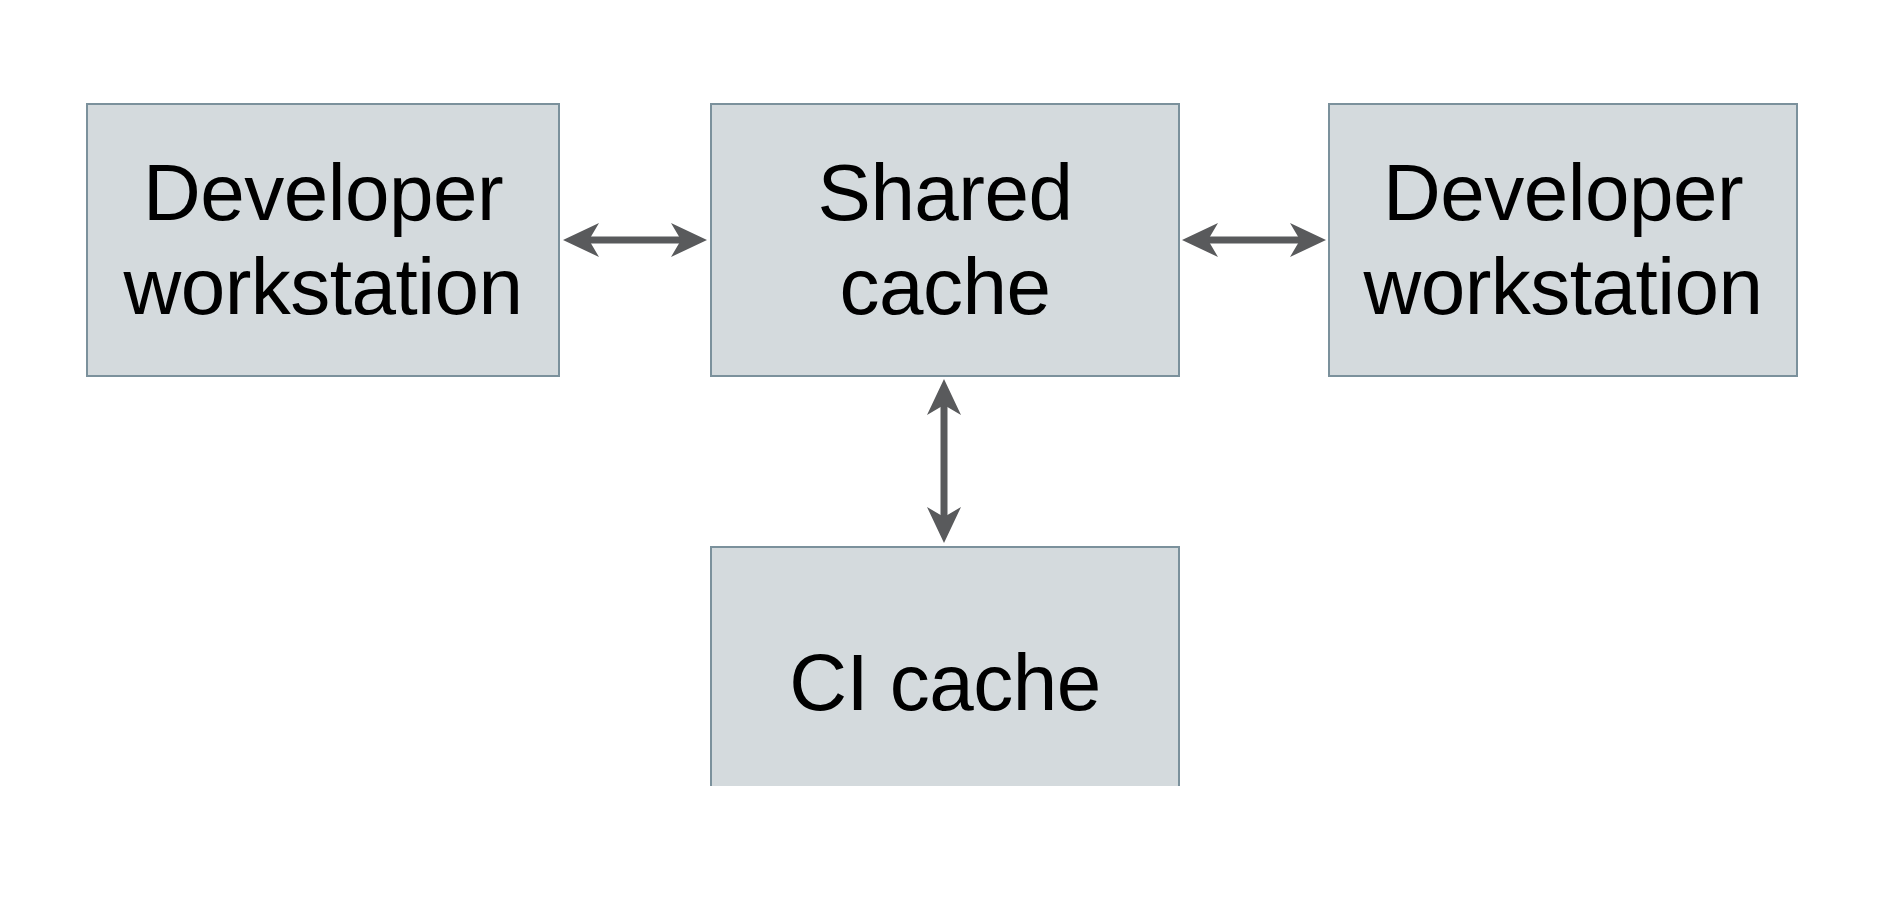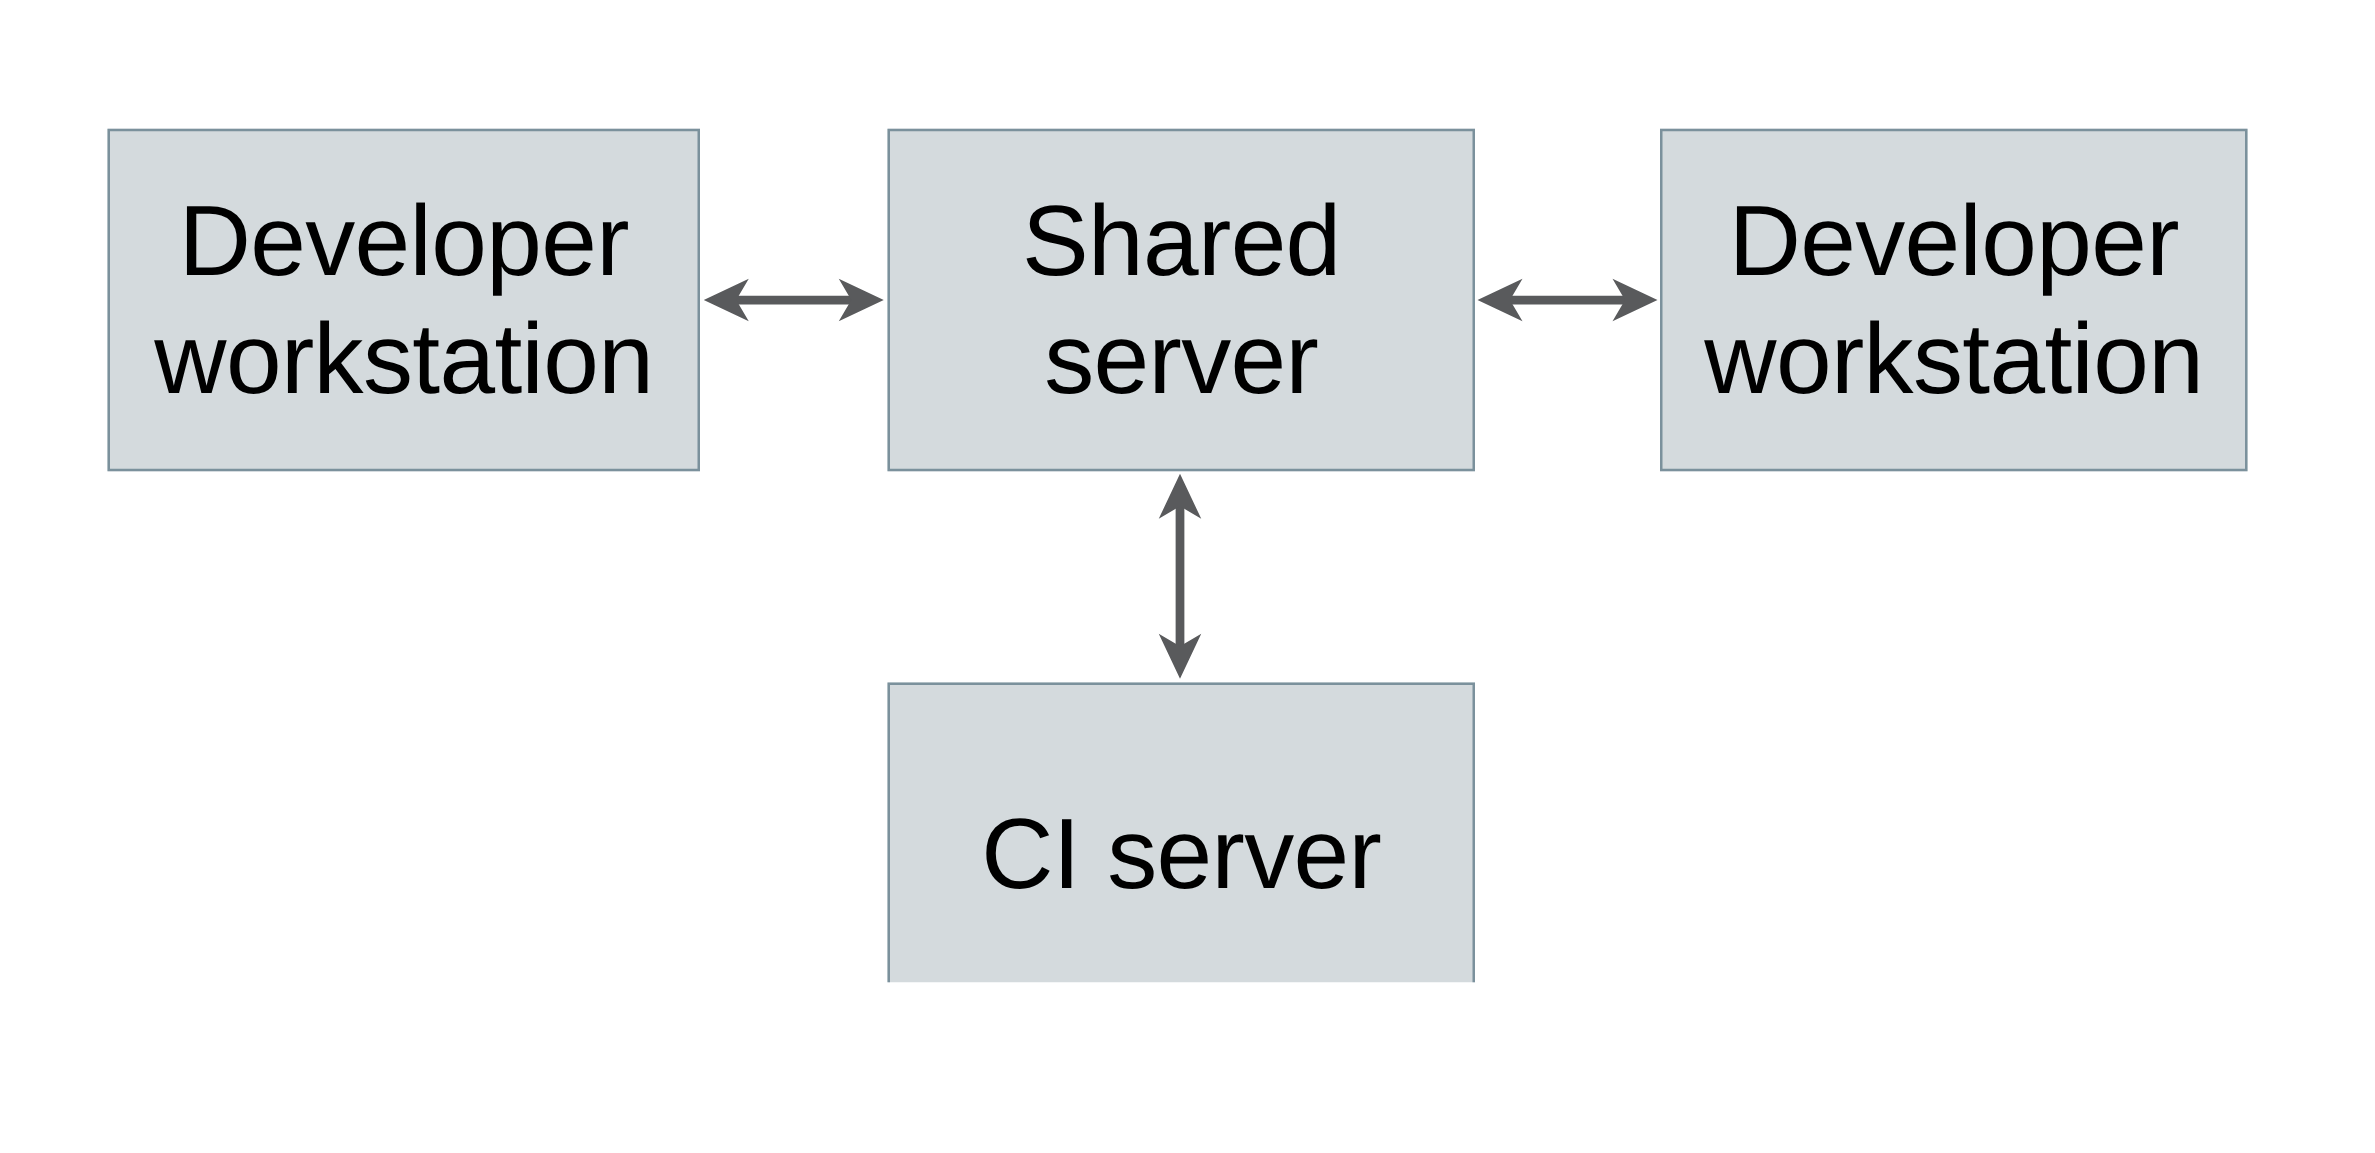--- a/index.html
+++ b/index.html
@@ -57,30 +57,30 @@
 
 <div class="canvas">
 
   <div class="node node--dev-left">
     <span class="node__label">Developer
 workstation</span>
   </div>
 
   <div class="node node--cache">
     <span class="node__label">Shared
-server</span>
+cache</span>
   </div>
 
   <div class="node node--dev-right">
     <span class="node__label">Developer
 workstation</span>
   </div>
 
   <div class="node node--ci">
-    <span class="node__label">CI server</span>
+    <span class="node__label">CI cache</span>
   </div>
 
   <svg class="arrow arrow--left-cache" viewBox="0 0 146 36" aria-hidden="true">
     <line x1="26" y1="18" x2="120" y2="18" stroke="currentColor" stroke-width="7"></line>
     <polygon points="1,18 37,1 27,18 37,35" fill="currentColor"></polygon>
     <polygon points="145,18 109,1 119,18 109,35" fill="currentColor"></polygon>
   </svg>
 
   <svg class="arrow arrow--cache-right" viewBox="0 0 146 36" aria-hidden="true">
     <line x1="26" y1="18" x2="120" y2="18" stroke="currentColor" stroke-width="7"></line>

